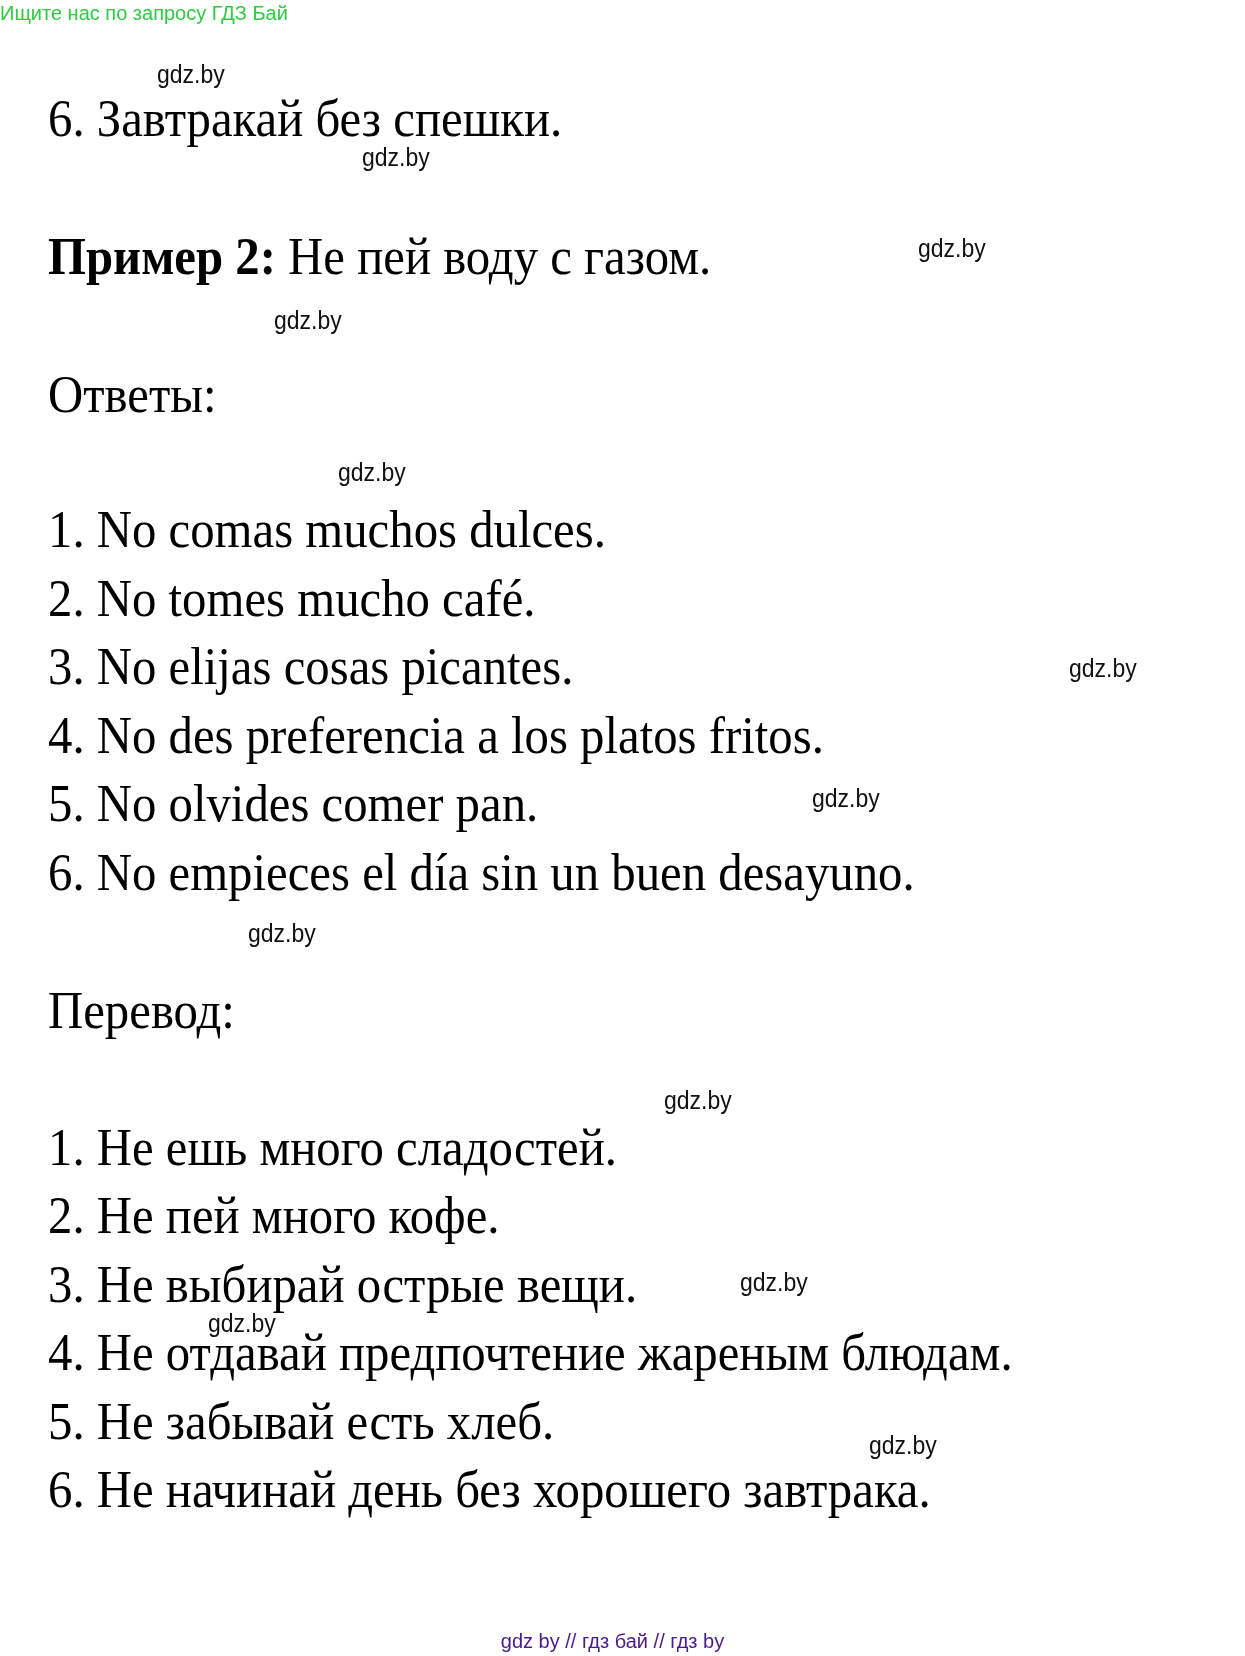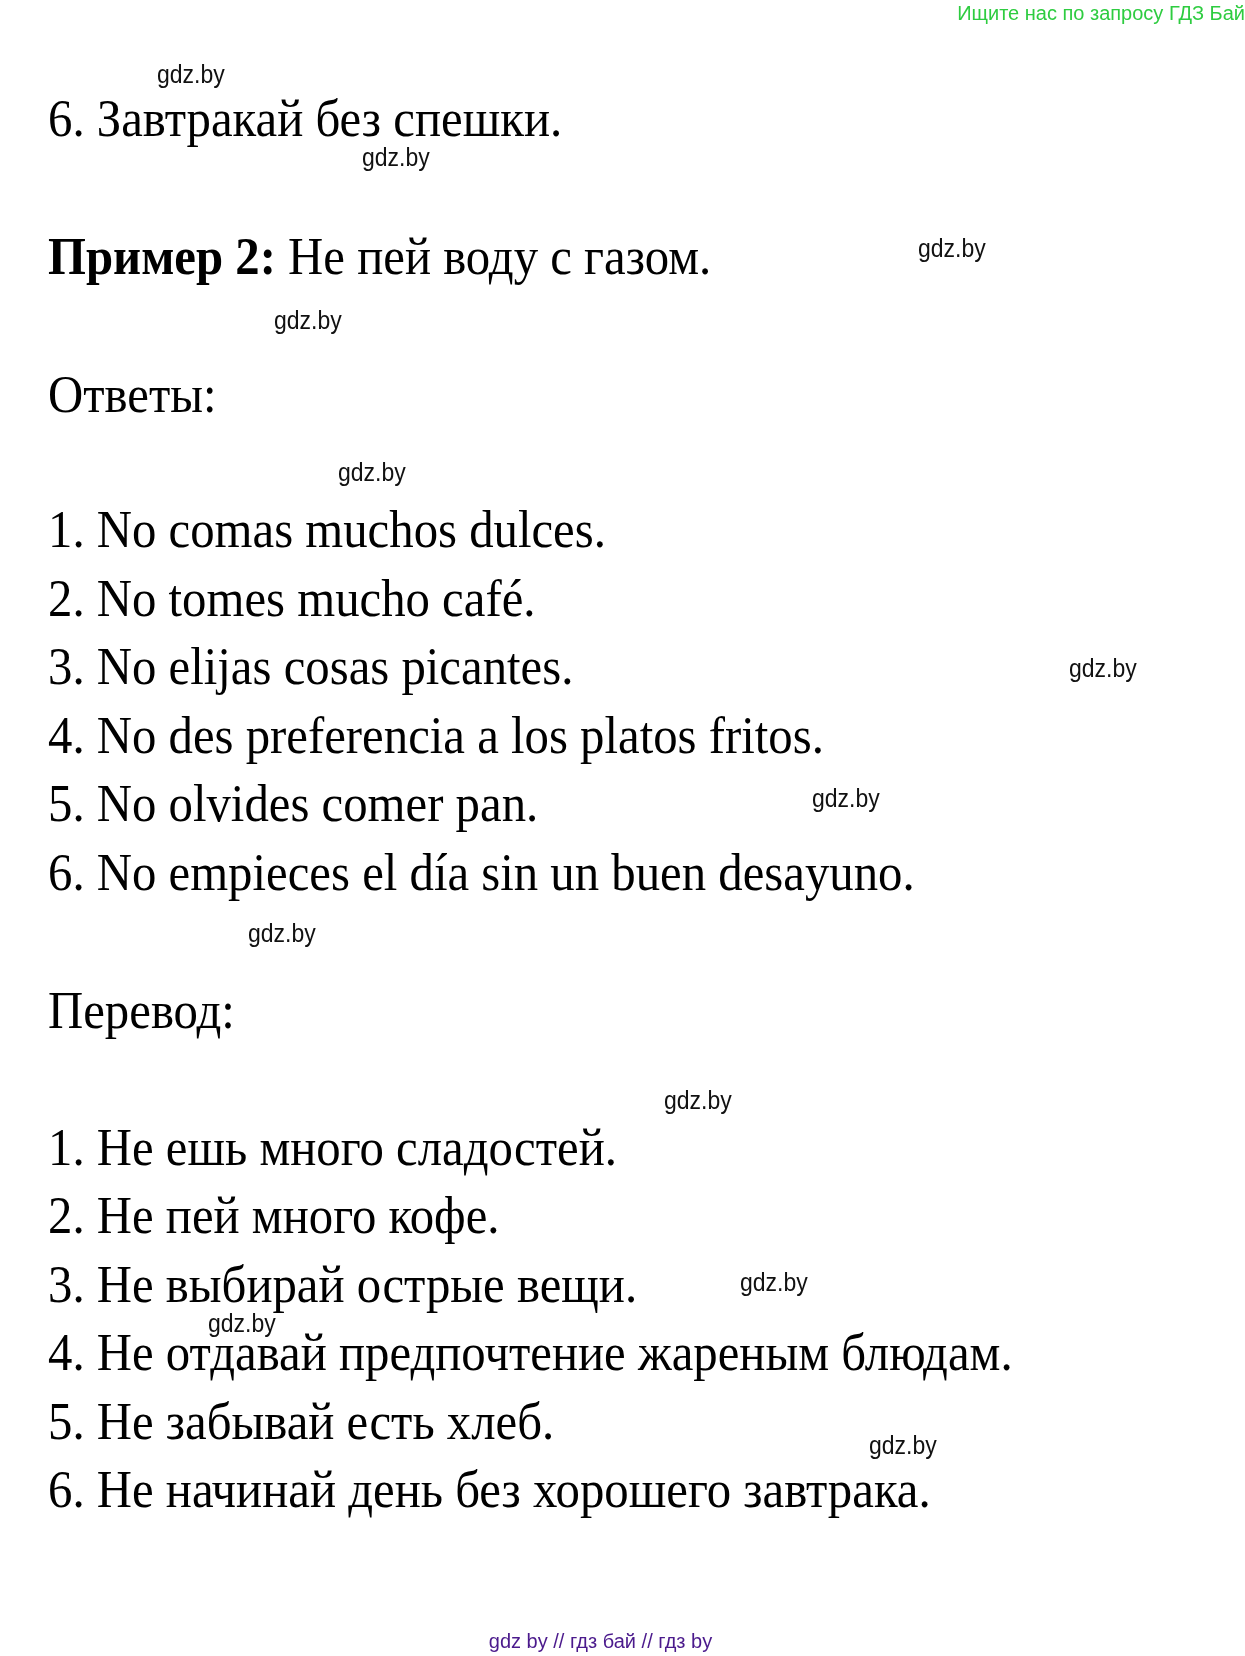--- a/index.html
+++ b/index.html
@@ -1,19 +1,19 @@
 <!DOCTYPE html>
 <html><head>
 <meta charset="utf-8">
 <style>
   html, body { margin:0; padding:0; background:#ffffff; }
   body { width:1245px; height:1656px; position:relative; overflow:hidden; }
-  .banner { position:absolute; top:0; left:0; width:1245px; text-align:right;
+  .banner { position:absolute; top:0; left:0; width:1245px; text-align:left;
     font-family:"Liberation Sans", sans-serif; font-size:20px; color:#2ecc40; line-height:26px; }
-  .footer { position:absolute; top:1628px; left:4px; width:1193px; text-align:center;
+  .footer { position:absolute; top:1628px; left:16px; width:1193px; text-align:center;
     font-family:"Liberation Sans", sans-serif; font-size:20px; color:#4b1a8c; line-height:26px; }
   .line { position:absolute; left:48px; font-family:"Liberation Serif", serif; font-size:53px;
     color:#000; line-height:60px; white-space:nowrap; transform:scaleX(0.92); transform-origin:left; }
   .line b { font-weight:bold; }
   .wm { position:absolute; font-family:"Liberation Sans", sans-serif; font-size:25px; color:#111;
     line-height:28px; transform:scaleX(0.92); transform-origin:left; }
 </style>
 </head>
 <body>
 

